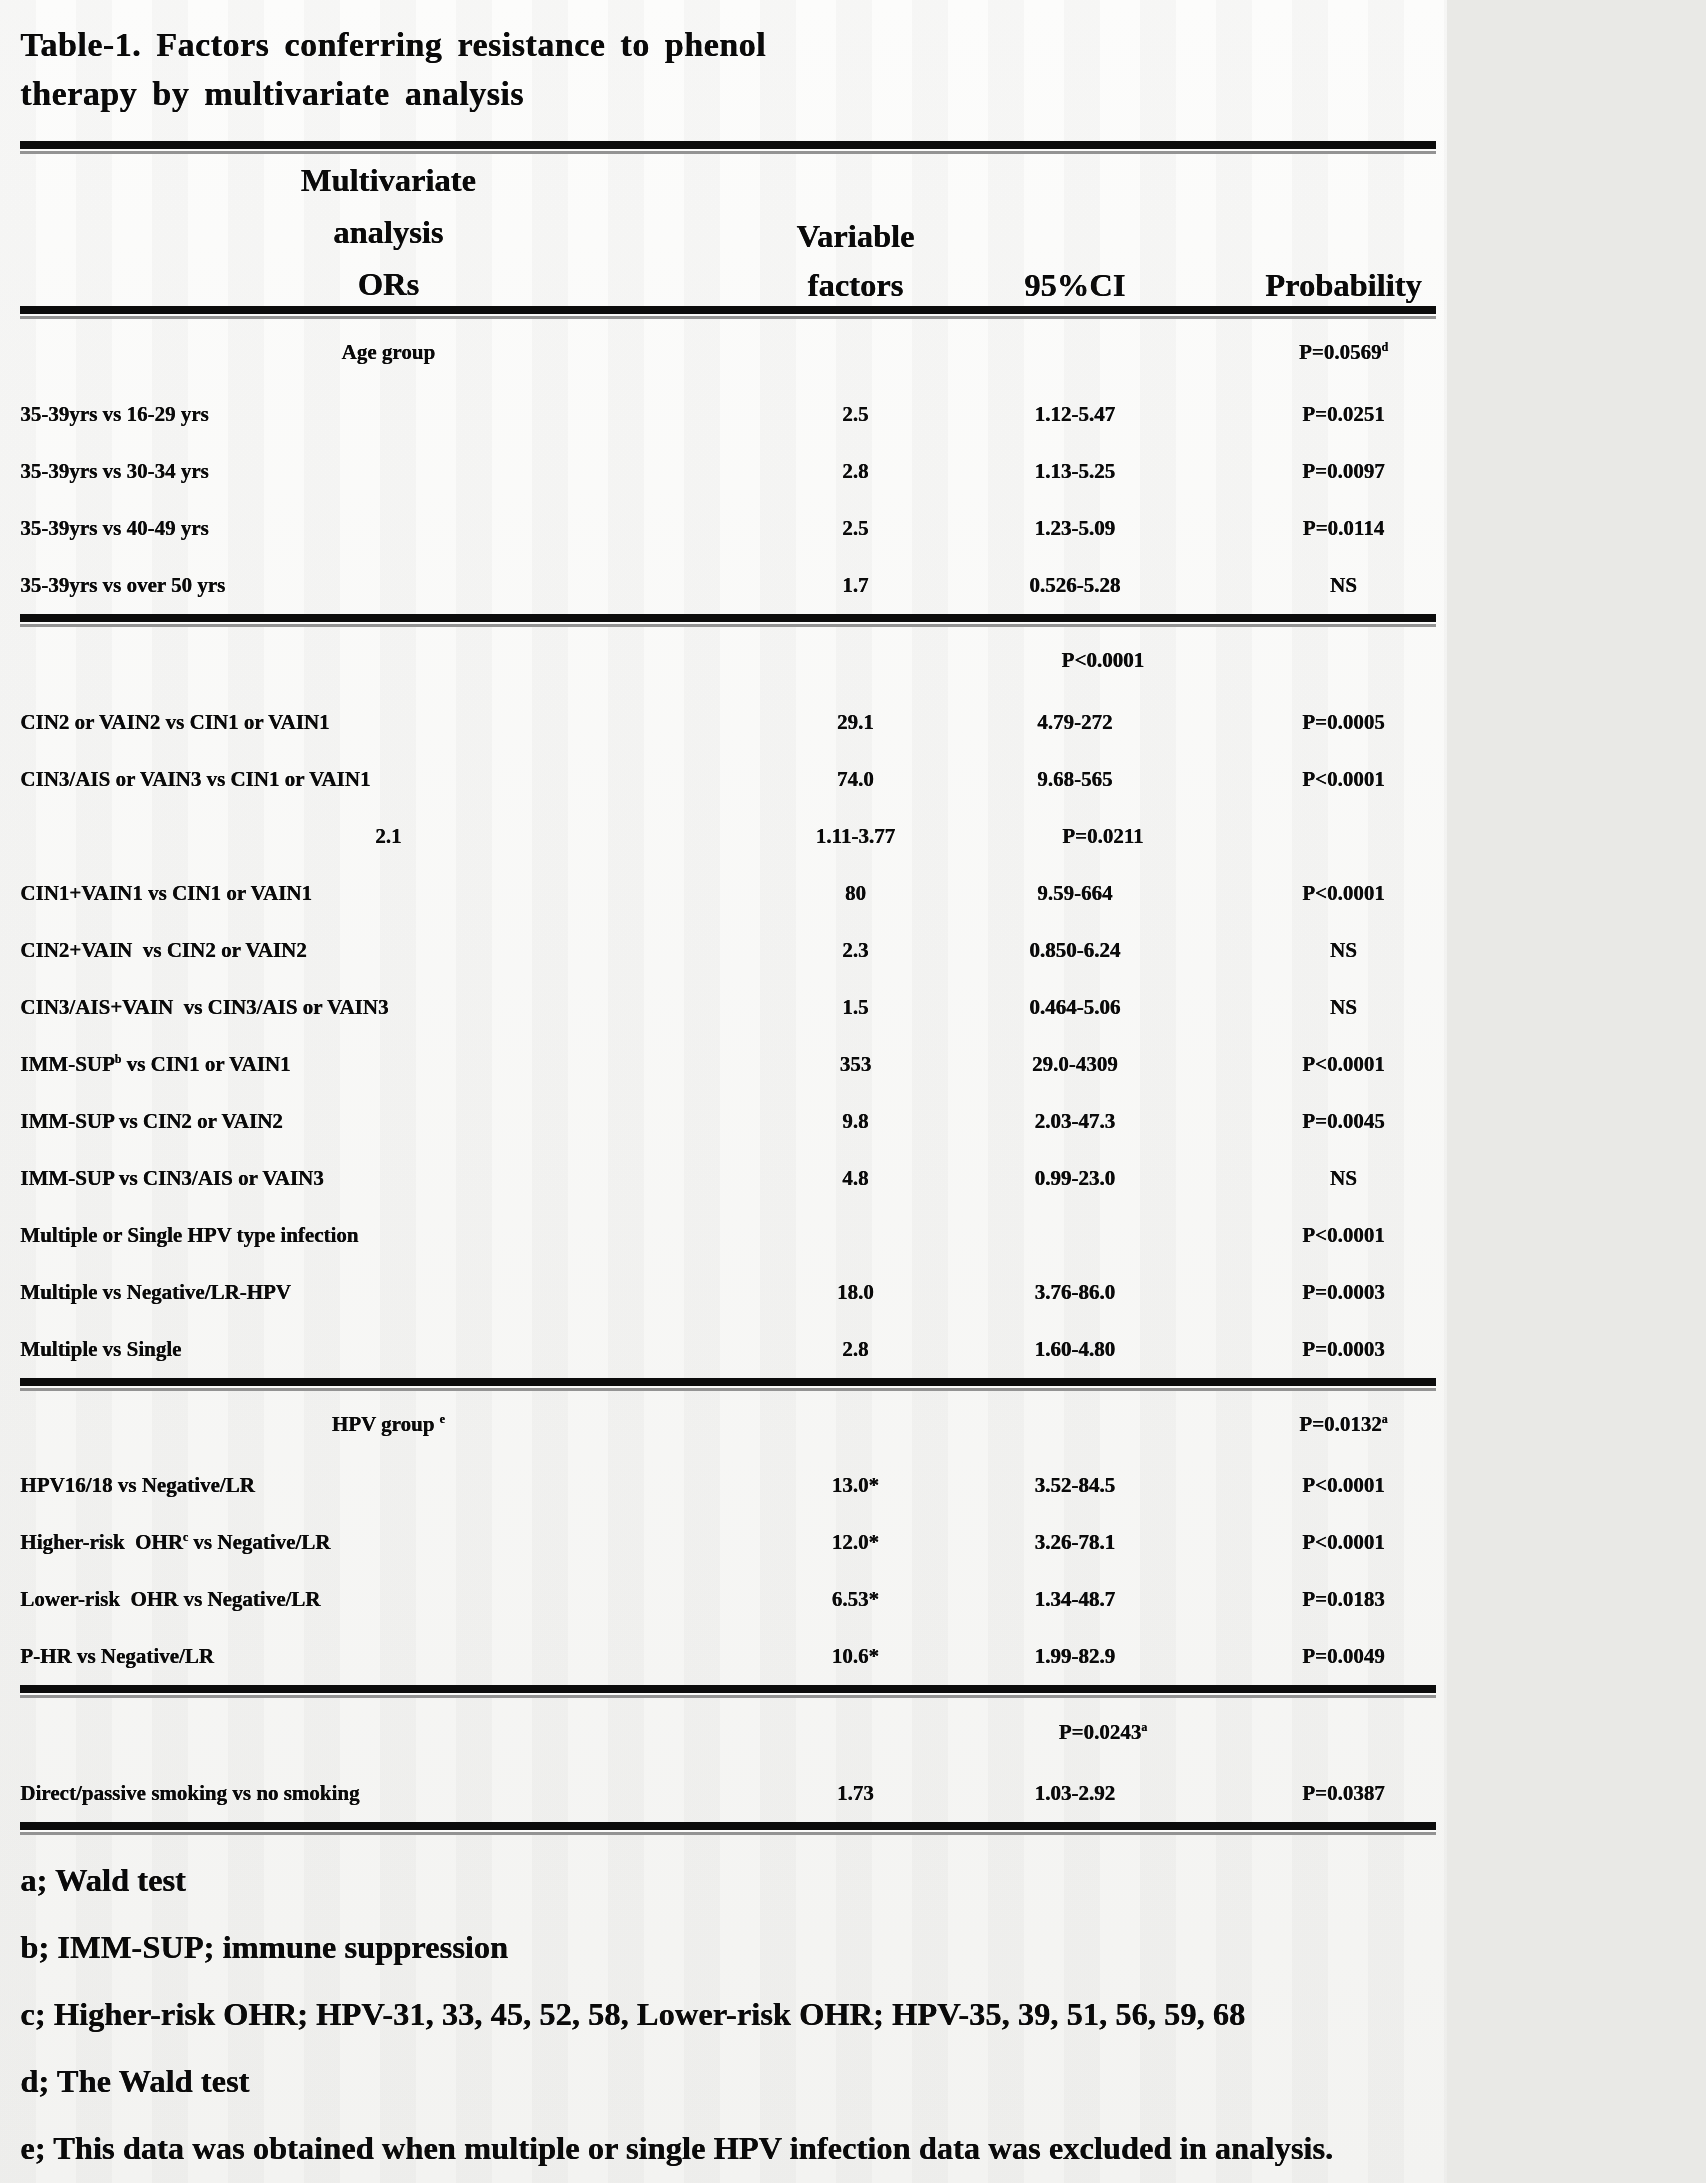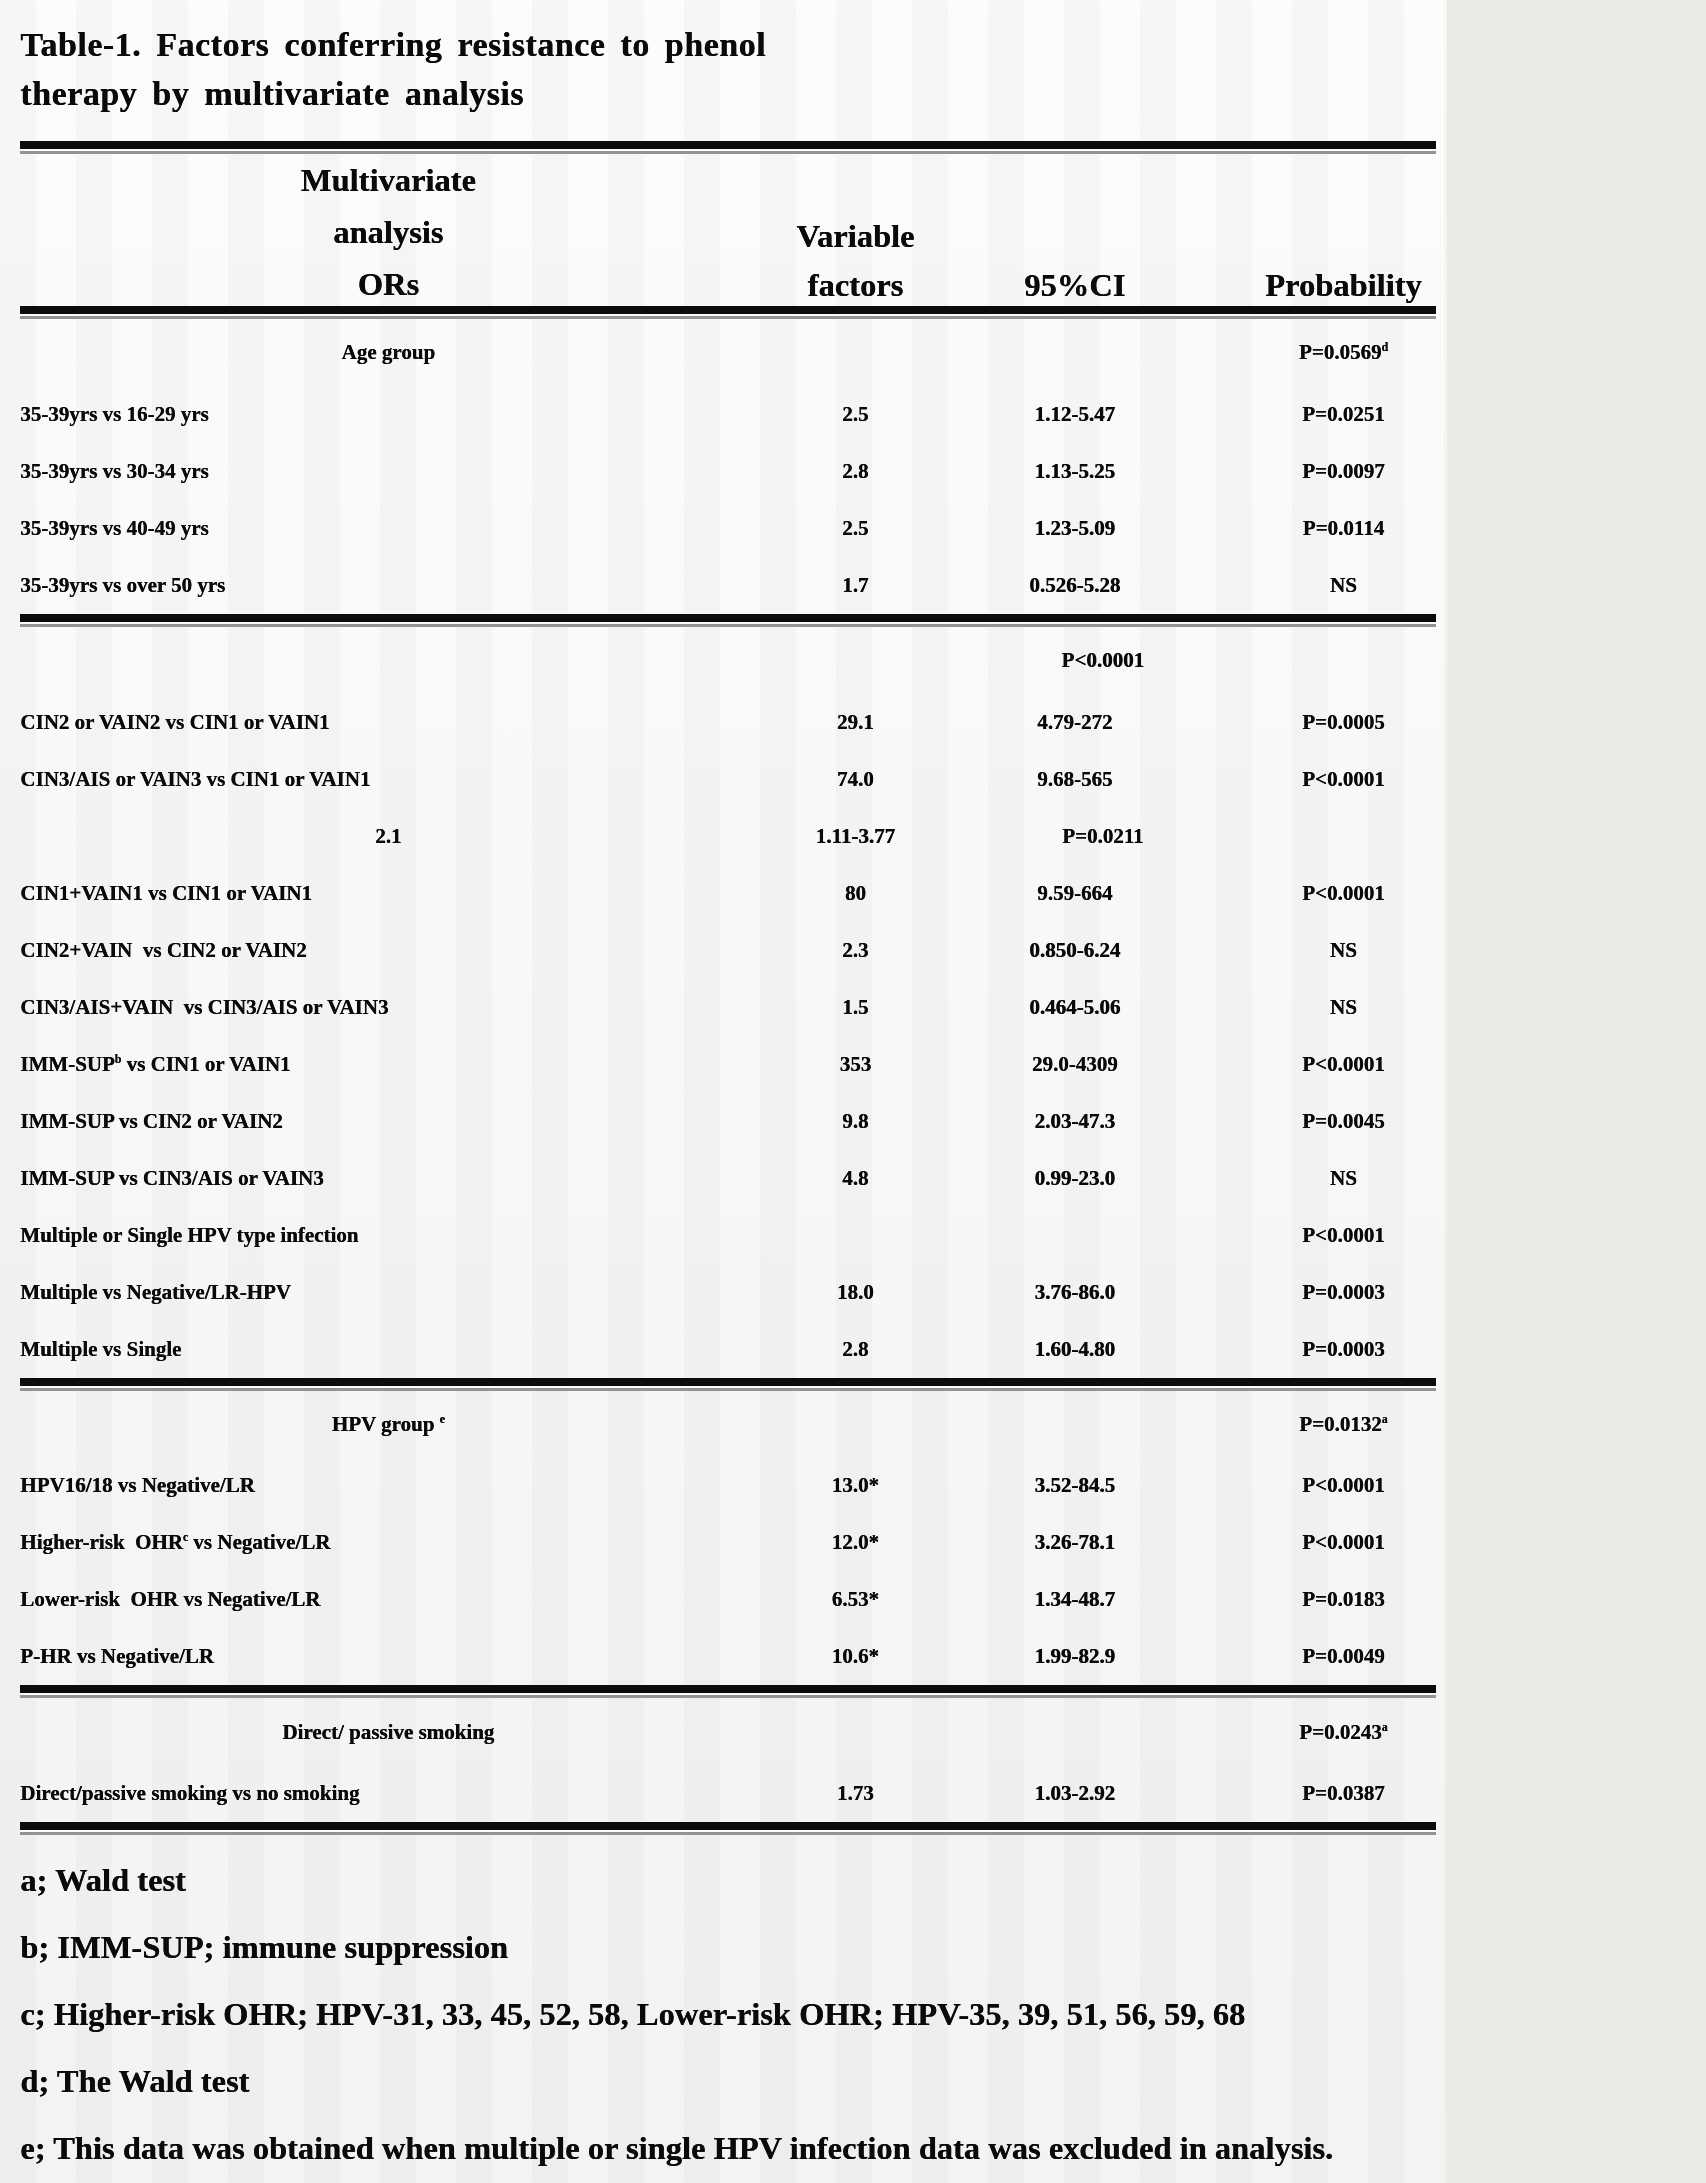--- a/index.html
+++ b/index.html
@@ -224,21 +224,20 @@
     <div class="trow">
       <div class="c1"><span>P-HR vs Negative/LR</span><sup></sup><span></span></div>
       <div class="c2">10.6*</div>
       <div class="c3">1.99-82.9</div>
       <div class="c4"><span>P=0.0049</span><sup></sup></div>
     </div>
 
     <div class="rule"></div>
 
     <div class="trow group">
-      <div class="c1"><span>Direct/ passive smoking</span><sup></sup><span></span></div>
       <div class="c2"></div>
       <div class="c3"></div>
       <div class="c4"><span>P=0.0243</span><sup>a</sup></div>
     </div>
 
     <div class="trow">
       <div class="c1"><span>Direct/passive smoking vs no smoking</span><sup></sup><span></span></div>
       <div class="c2">1.73</div>
       <div class="c3">1.03-2.92</div>
       <div class="c4"><span>P=0.0387</span><sup></sup></div>

